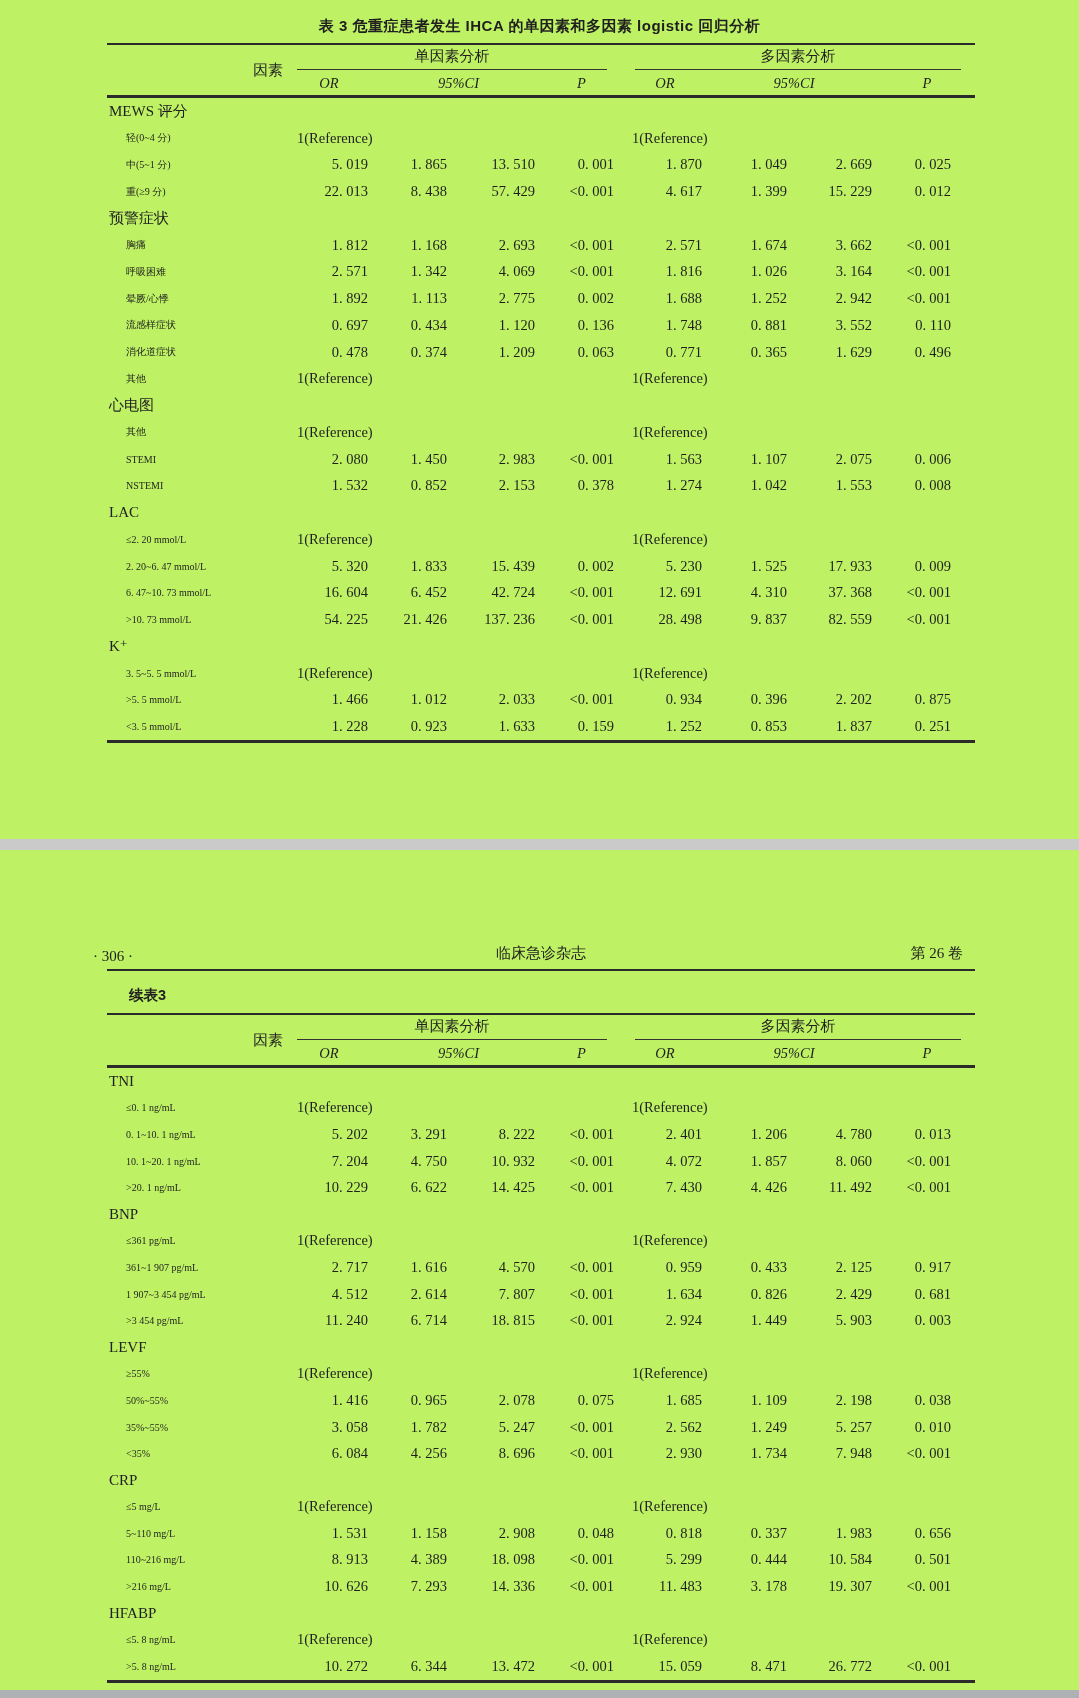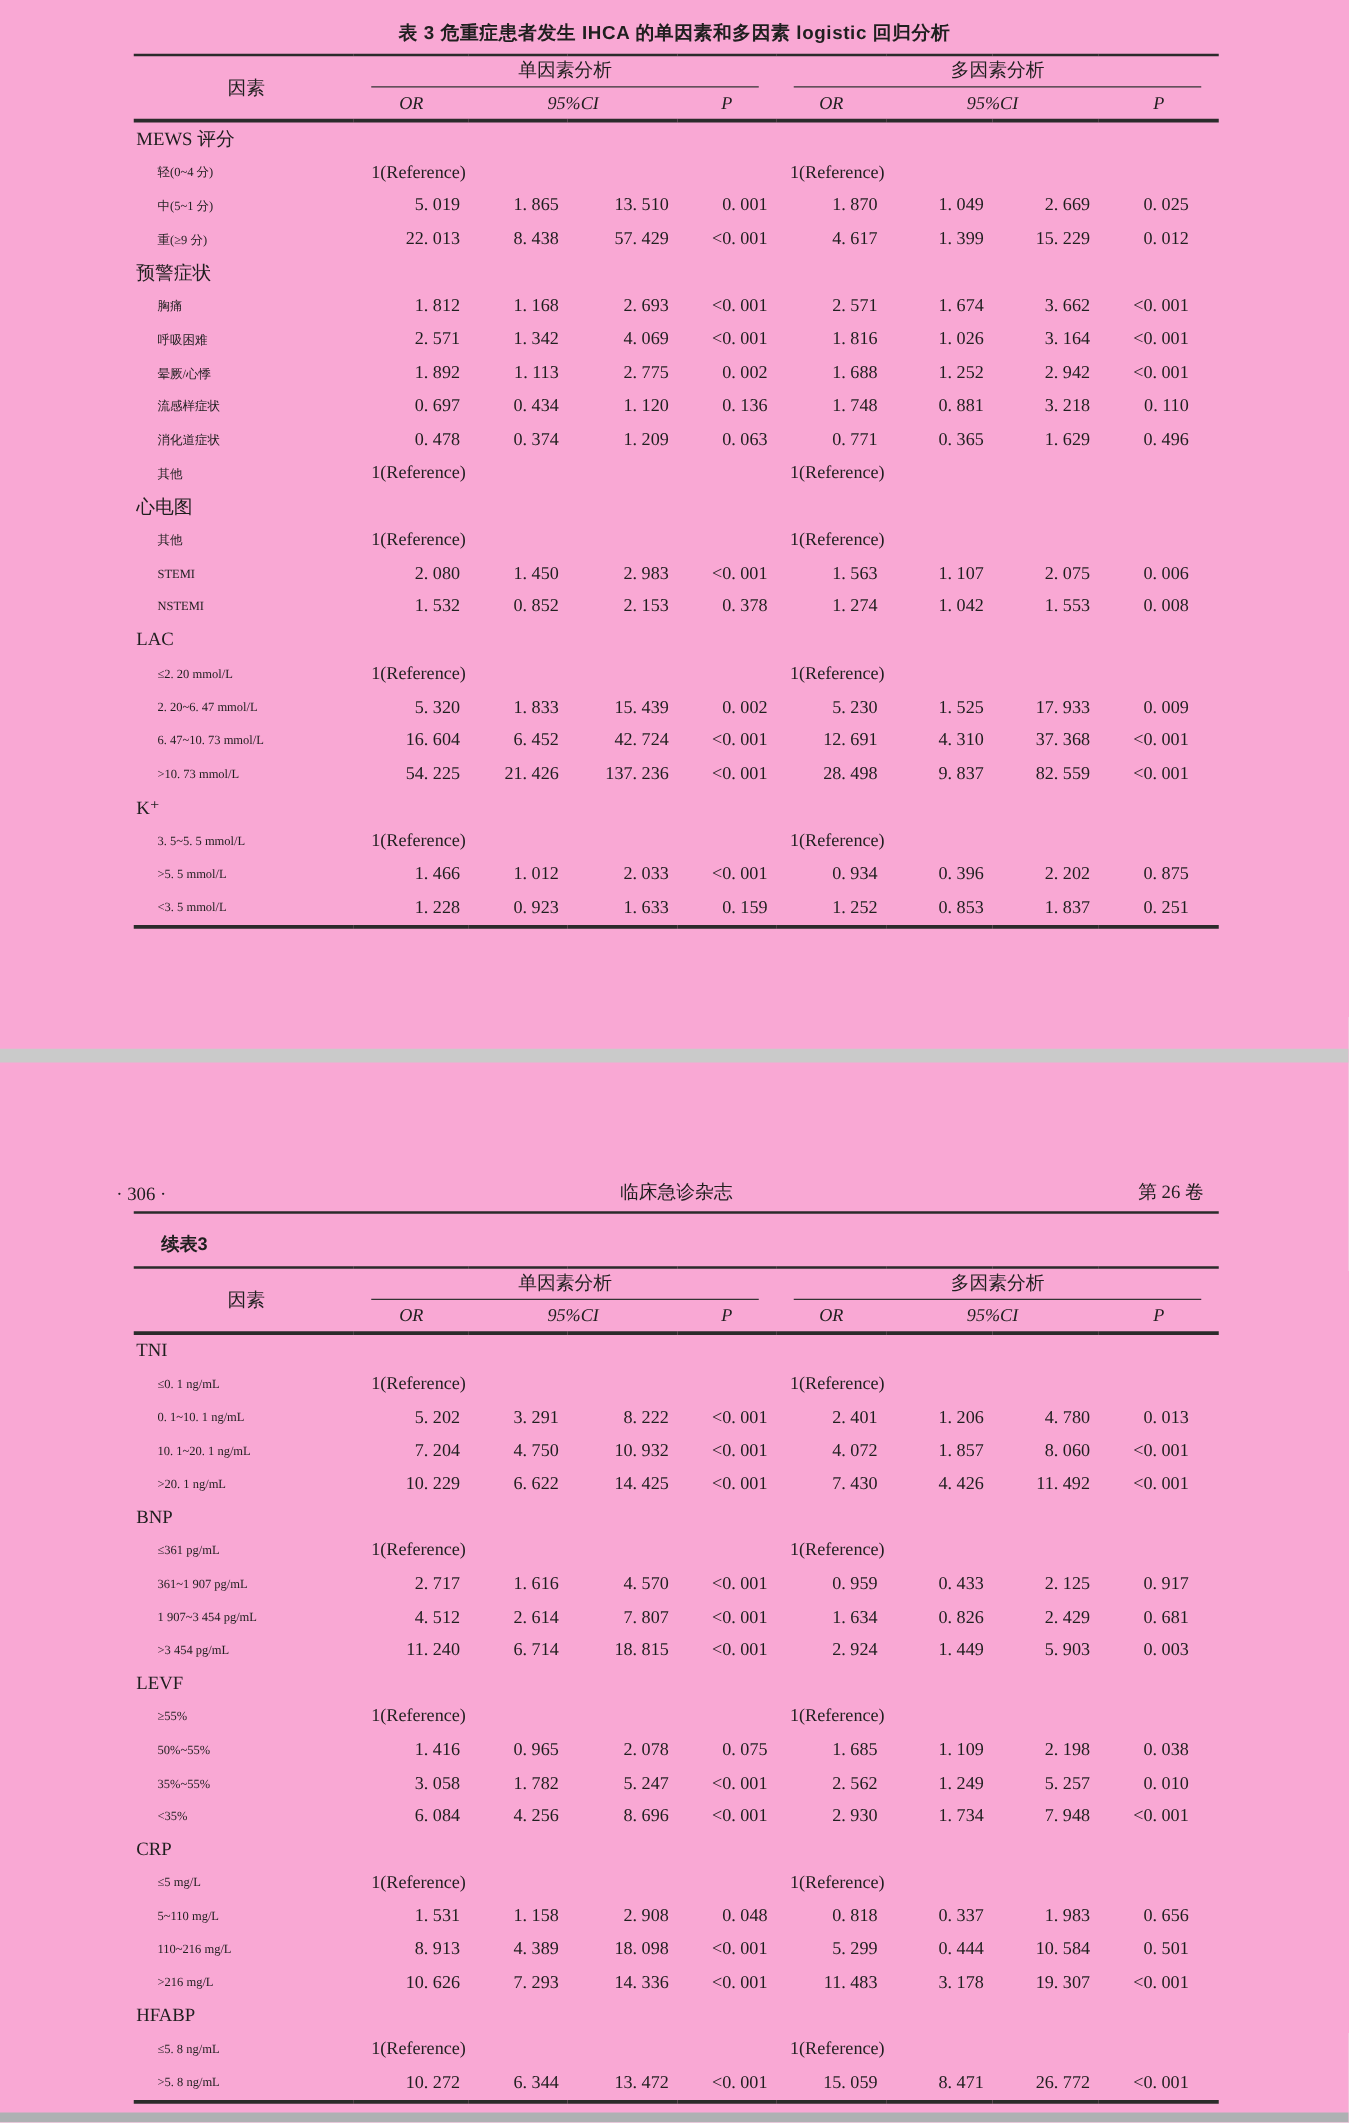--- a/index.html
+++ b/index.html
@@ -1,27 +1,27 @@
 <!DOCTYPE html>
 <html><head>
 <meta charset="utf-8">
 <style>
   html,body{margin:0;padding:0;background:#e8e8e8;}
-  .screen{position:relative;width:1079px;height:1698px;background:#f9a8d4;overflow:hidden;
+  .screen{position:relative;width:1079px;height:1698px;background:#bef264;overflow:hidden;
           font-family:"Liberation Serif","DejaVu Serif",serif;color:#1f1f1f;}
   .page-title{position:absolute;top:17px;left:0;width:1079px;text-align:center;
               font-family:"Liberation Sans","DejaVu Sans",sans-serif;font-weight:bold;font-size:15px;letter-spacing:.5px;}
   .tbl{position:absolute;left:107px;width:868px;border-collapse:collapse;table-layout:fixed;
        border-top:2px solid #2b2b2b;border-bottom:3px solid #2b2b2b;font-size:14.5px;}
   #t1{top:43px;} #t2{top:1013px;}
   thead{border-bottom:3px solid #2b2b2b;}
   thead th{font-weight:normal;padding:0;}
   .grp-row th{height:27px;vertical-align:middle;}
   .grp{border-bottom:1.5px solid #333;margin:0 14px;text-align:center;padding-bottom:3px;font-size:15px;}
-  .factor-h{text-align:center;padding-left:4px;font-size:15px;vertical-align:middle;}
+  .factor-h{text-align:right;padding-left:4px;font-size:15px;vertical-align:middle;}
   .sub th{height:23px;text-align:center;font-style:italic;font-size:14.5px;}
   td{height:26.75px;padding:0;white-space:nowrap;overflow:visible;}
   #t2 td{height:26.6px;}
   .sec{padding-left:2px;font-size:15px;}
   .item{padding-left:19px;font-size:10px;}
   .num{text-align:right;padding-right:7px;}
   .plast{padding-right:24px;}
   .ref{padding-left:14px;}
   .ref2{padding-left:11px;}
   .gap-band{position:absolute;left:0;width:1079px;background:#cacaca;}
@@ -143,21 +143,21 @@
           <td class="num plast">&lt;0. 001</td>
         </tr>
         <tr>
           <td class="item">流感样症状</td>
           <td class="num">0. 697</td>
           <td class="num">0. 434</td>
           <td class="num">1. 120</td>
           <td class="num">0. 136</td>
           <td class="num">1. 748</td>
           <td class="num">0. 881</td>
-          <td class="num">3. 218</td>
+          <td class="num">3. 552</td>
           <td class="num plast">0. 110</td>
         </tr>
         <tr>
           <td class="item">消化道症状</td>
           <td class="num">0. 478</td>
           <td class="num">0. 374</td>
           <td class="num">1. 209</td>
           <td class="num">0. 063</td>
           <td class="num">0. 771</td>
           <td class="num">0. 365</td>

